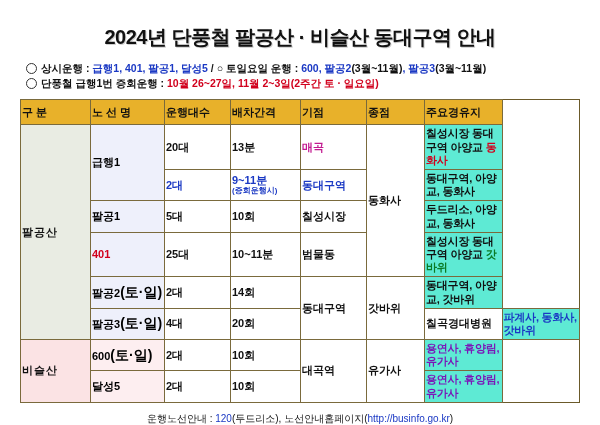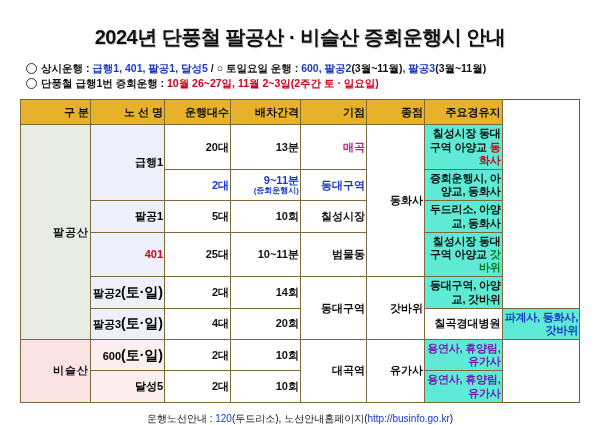--- a/index.html
+++ b/index.html
@@ -58,21 +58,21 @@
   .dark { color: #111111; }
 
   table.sched {
     border-collapse: collapse;
     width: 100%;
     table-layout: fixed;
     border: 1.6px solid #6b5a2a;
   }
   table.sched th, table.sched td {
     border: 1px solid #7a6a3c;
-    text-align: right;
+    text-align: left;
     vertical-align: middle;
     font-size: 11px;
     font-weight: bold;
     padding: 2px 1px;
     line-height: 1.2;
   }
   thead th {
     background: #e8b12a;
     color: #111111;
     font-size: 11.5px;
@@ -131,21 +131,21 @@
     color: #111;
     margin-top: 9px;
   }
   .footer .ftblue { color: #1b39c4; }
 </style>
 </head>
 <body>
 
 <div class="page">
 
-  <div class="title">2024년 단풍철 팔공산 · 비슬산 증회운행시 안내</div>
+  <div class="title">2024년 단풍철 팔공산 · 비슬산 동대구역 안내</div>
 
   <div class="notes">
     <div class="note-line">
       <span class="bullet"></span><span id="note1"><span class="dark">상시운행 : </span><span class="blue">급행1, 401, 팔공1, 달성5</span><span class="dark"> /</span><span class="dark">    ○ 토일요일 운행 : </span><span class="blue">600, 팔공2</span><span class="dark">(3월~11월)</span><span class="blue">, 팔공3</span><span class="dark">(3월~11월)</span></span>
     </div>
     <div class="note-line">
       <span class="bullet"></span><span id="note2"><span class="dark">단풍철 급행1번 증회운행 : </span><span class="red">10월 26~27일, 11월 2~3일(2주간 토 · 일요일)</span></span>
     </div>
   </div>
 
@@ -177,21 +177,21 @@
           <td class="body-cell dark">20대</td>
           <td class="body-cell dark"><span>13분</span></td>
           <td class="body-cell magenta">매곡</td>
           <td class="body-cell dark" rowspan="4">동화사</td>
           <td class="via-cell"><span class="dark">칠성시장 동대구역 아양교 </span><span class="red">동화사</span></td>
         </tr>
         <tr>
           <td class="body-cell blue">2대</td>
           <td class="body-cell blue"><span>9~11분</span><span class="small-note">(증회운행시)</span></td>
           <td class="body-cell blue">동대구역</td>
-          <td class="via-cell"><span class="dark">증회운행시, 아양교, 동화사</span></td>
+          <td class="via-cell"><span class="dark">동대구역, 아양교, 동화사</span></td>
         </tr>
         <tr>
           <td class="route-cell"><span>팔공1</span></td>
           <td class="body-cell dark">5대</td>
           <td class="body-cell dark"><span>10회</span></td>
           <td class="body-cell dark">칠성시장</td>
           <td class="via-cell"><span class="dark">두드리소, 아양교, 동화사</span></td>
         </tr>
         <tr>
           <td class="route-cell"><span class="red">401</span></td>

